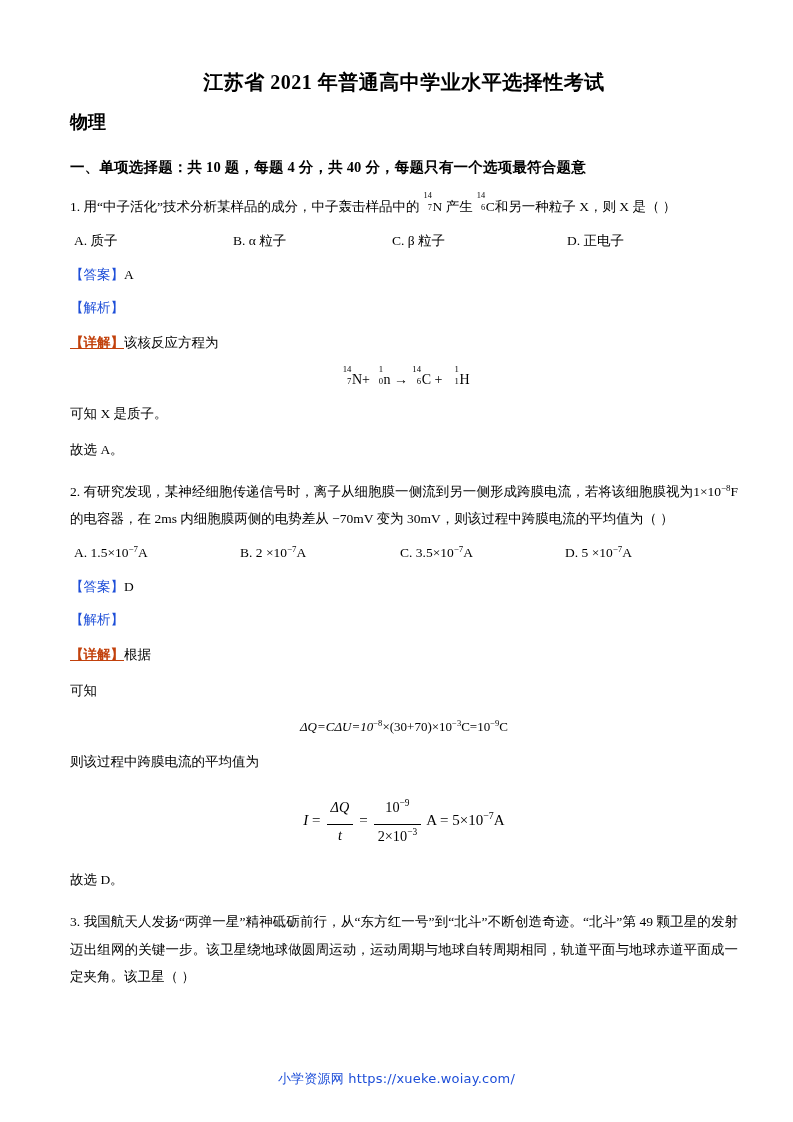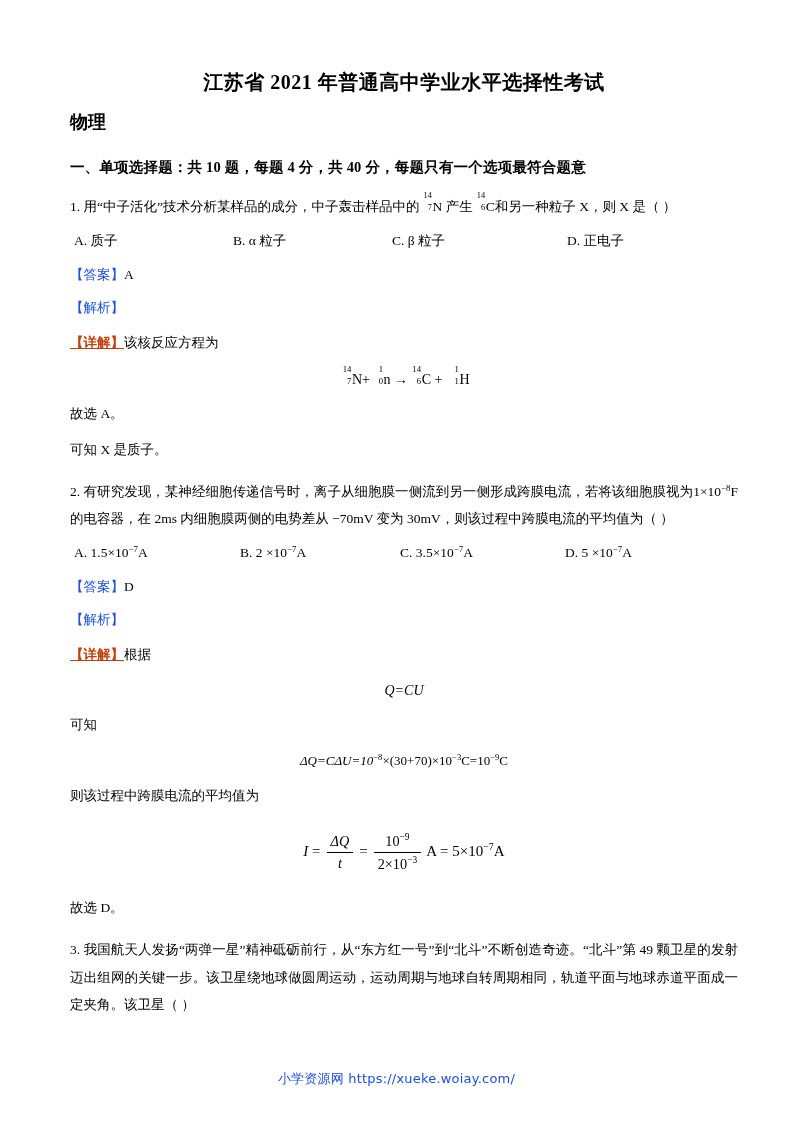--- a/index.html
+++ b/index.html
@@ -147,21 +147,21 @@
 
   
   .frac {
     display: inline-block;
     vertical-align: middle;
     text-align: center;
     margin: 0 0.18em;
   }
   .frac .num {
     display: block;
-    padding: 0 0.25em 1px 0.25em;
+    padding: 0 0.25em 7px 0.25em;
     border-bottom: 1.1px solid #000;
     font-size: 0.95em;
     line-height: 1.35;
   }
   .frac .den {
     display: block;
     padding: 1px 0.25em 0 0.25em;
     font-size: 0.95em;
     line-height: 1.35;
   }
@@ -212,22 +212,22 @@
     </div>
 
     <div class="para">
       <span class="marker-black">【详解】</span><span>该核反应方程为</span>
     </div>
 
     <div class="formula">
       <span class="iso"><span class="sup">14</span><span class="sub">7</span></span><span>N</span><span>+</span><span class="iso"><span class="sup">1</span><span class="sub">0</span></span><span>n</span>&nbsp;<span>→</span><span class="iso"><span class="sup">14</span><span class="sub">6</span></span><span>C</span>&nbsp;<span>+</span>&nbsp;<span class="iso"><span class="sup">1</span><span class="sub">1</span></span><span>H</span>
     </div>
 
+    <div class="para">可知 X 是质子。</div>
     <div class="para">故选 A。</div>
-    <div class="para">可知 X 是质子。</div>
 
     <div class="q-stem">
       <span>2.</span>
       <span>有研究发现，某神经细胞传递信号时，离子从细胞膜一侧流到另一侧形成跨膜电流，若将该细胞膜视为</span><span>1×10</span><sup>−8</sup><span>F 的电容器，在 2ms 内细胞膜两侧的电势差从 −70mV 变为 30mV，则该过程中跨膜电流的平均值</span><span>为（      ）</span>
     </div>
 
     <div class="options wide">
       <span class="opt opt-a"><span>A.</span>&nbsp;<span>1.5×10</span><sup>−7</sup><span>A</span></span>
       <span class="opt opt-b"><span>B.</span>&nbsp;<span>2 ×10</span><sup>−7</sup><span>A</span></span>
       <span class="opt opt-c"><span>C.</span>&nbsp;<span>3.5×10</span><sup>−7</sup><span>A</span></span>
@@ -239,23 +239,20 @@
     </div>
 
     <div class="ans-line">
       <span class="marker-blue">【解析】</span>
     </div>
 
     <div class="para">
       <span class="marker-black">【详解】</span><span>根据</span>
     </div>
 
-    <div class="formula">
-      <span class="ital">Q=CU</span>
-    </div>
 
     <div class="para">可知</div>
 
     <div class="formula" style="font-size:13px;">
       <span class="ital">ΔQ=CΔU=10</span><sup>−8</sup><span>×(30+70)×10</span><sup>−3</sup><span>C=10</span><sup>−9</sup><span>C</span>
     </div>
 
     <div class="para">则该过程中跨膜电流的平均值为</div>
 
     <div class="formula" style="margin-top:22px;margin-bottom:20px;font-size:15px;">

